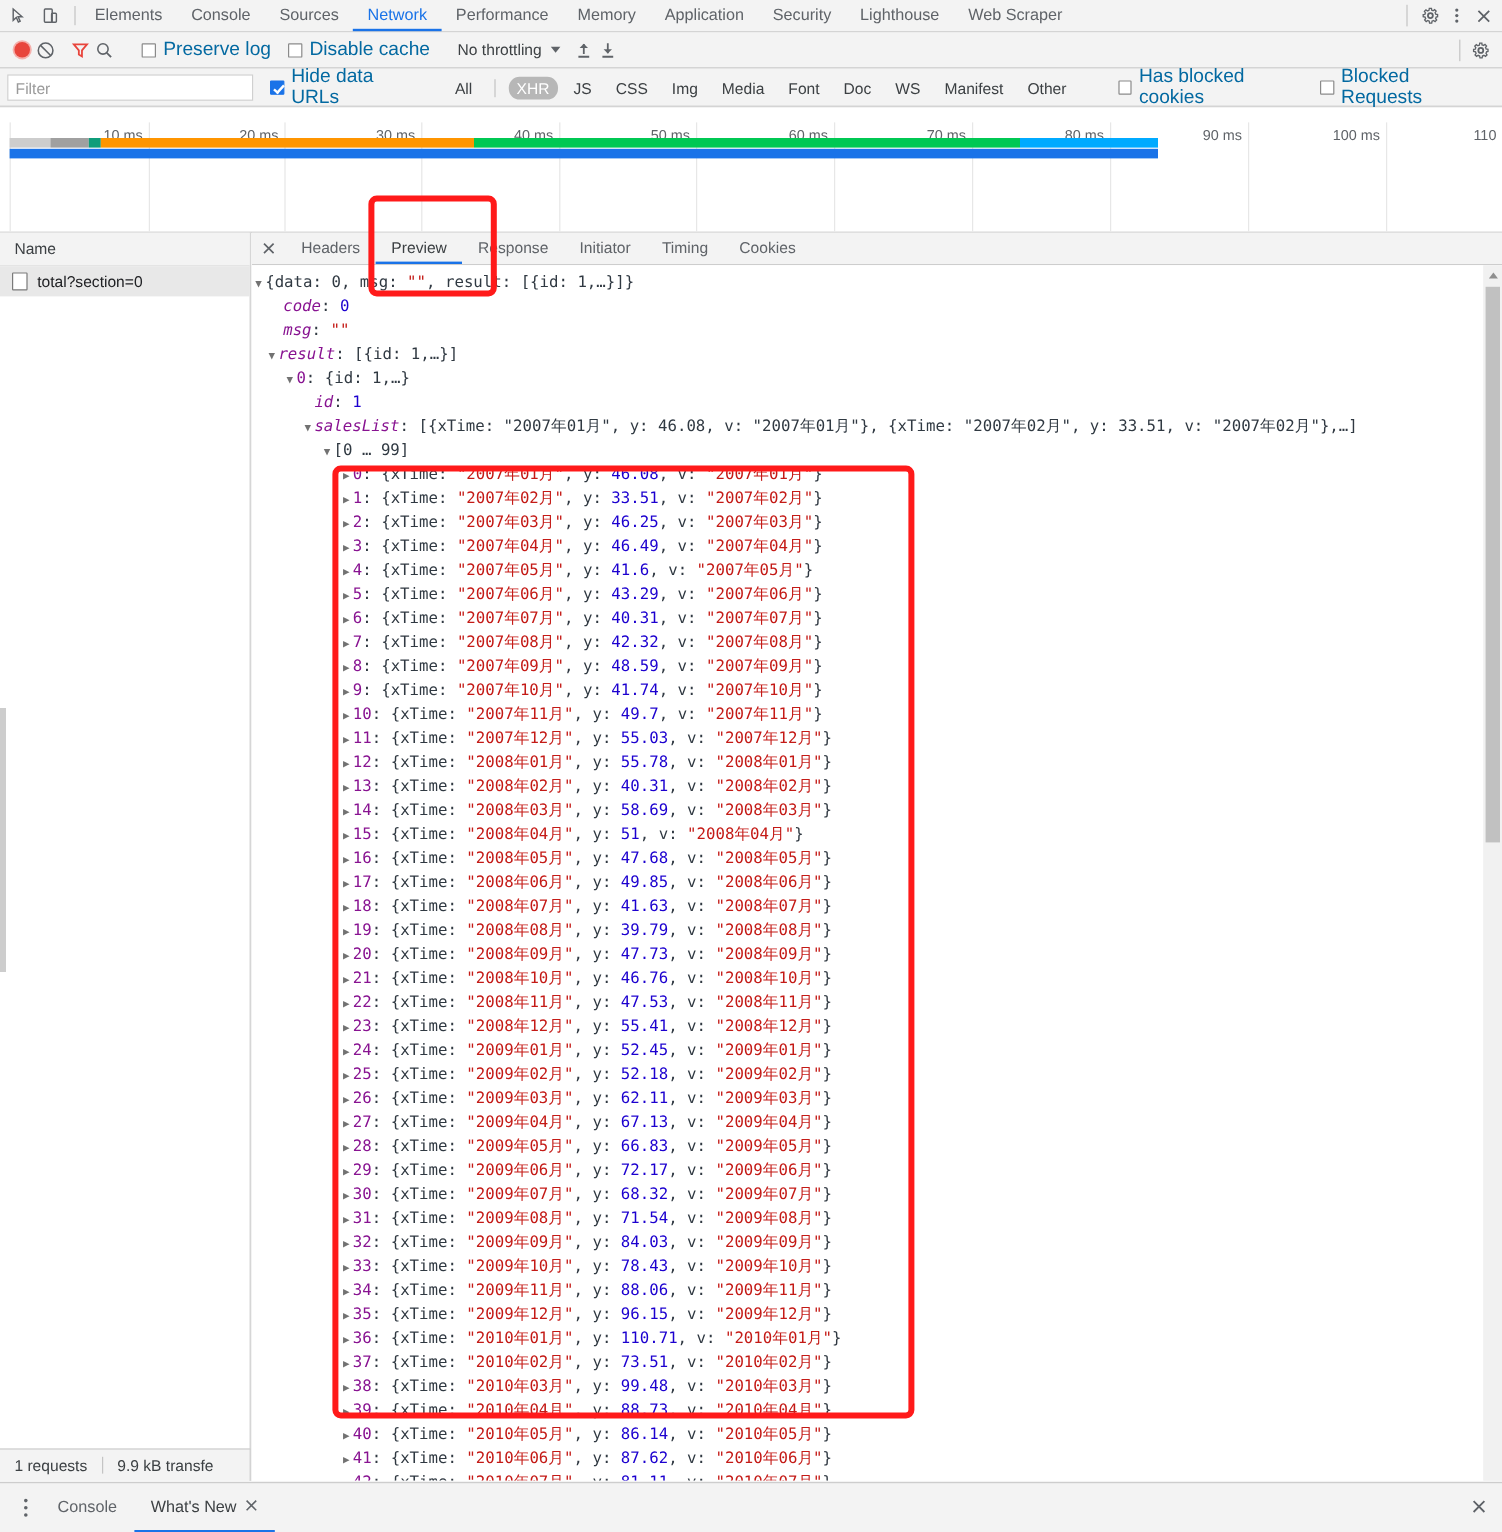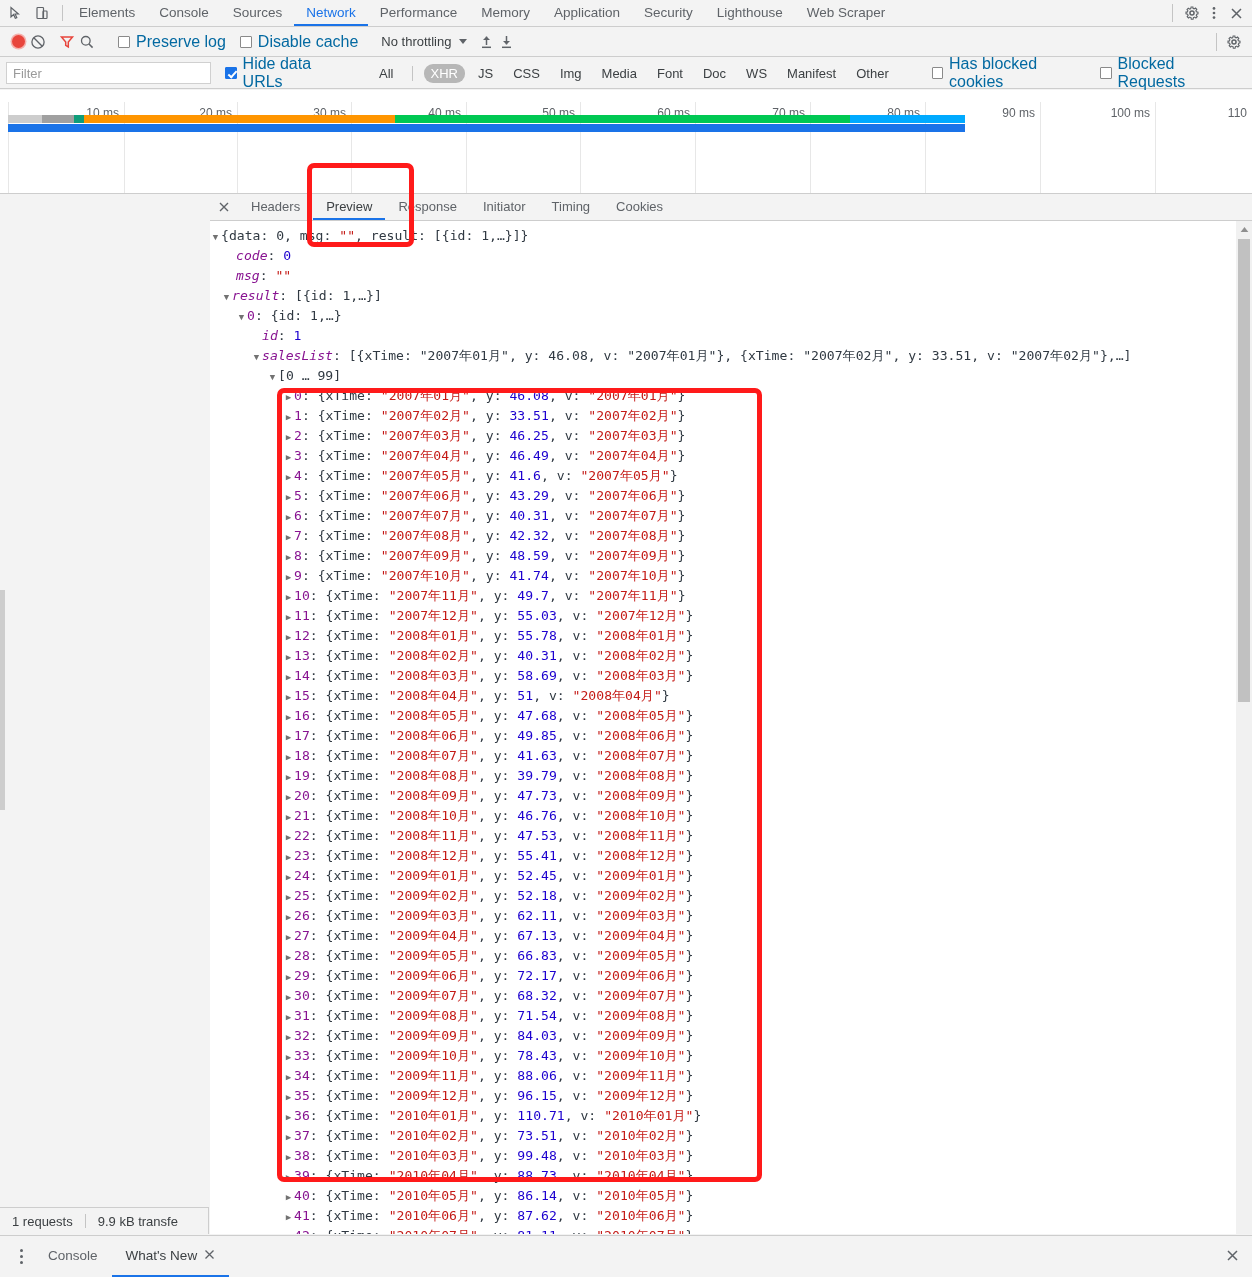--- a/index.html
+++ b/index.html
@@ -354,20 +354,27 @@
         <span class="seg" style="left:34px; width:32px;  background:#a0a0a0"></span>
         <span class="seg" style="left:66px; width:10px;  background:#0f9d7a"></span>
         <span class="seg" style="left:76px; width:311px; background:#ff9500"></span>
         <span class="seg" style="left:387px;width:455px; background:#00c853"></span>
         <span class="seg" style="left:842px;width:115px; background:#00aaff"></span>
       </div>
       <div class="ov-row" style="top:9px; width:957px; background:#1a73e8;"></div>
     </div>
   </div>
 
+  <div class="leftpanel">
+    <div class="lp-header">Name</div>
+    <div class="lp-row">
+      <span class="lp-fileicon"></span>
+      <span>total?section=0</span>
+    </div>
+  </div>
   <div class="leftscroll">
       <i></i>
     </div>
 
   <div class="detail">
     <div class="dt-tabs">
       <div class="dt-close">
         <svg width="12" height="12" viewBox="0 0 12 12">
             <path d="M2 2 L10 10 M10 2 L2 10" stroke="#5f6368" stroke-width="1.4"></path>
           </svg>

